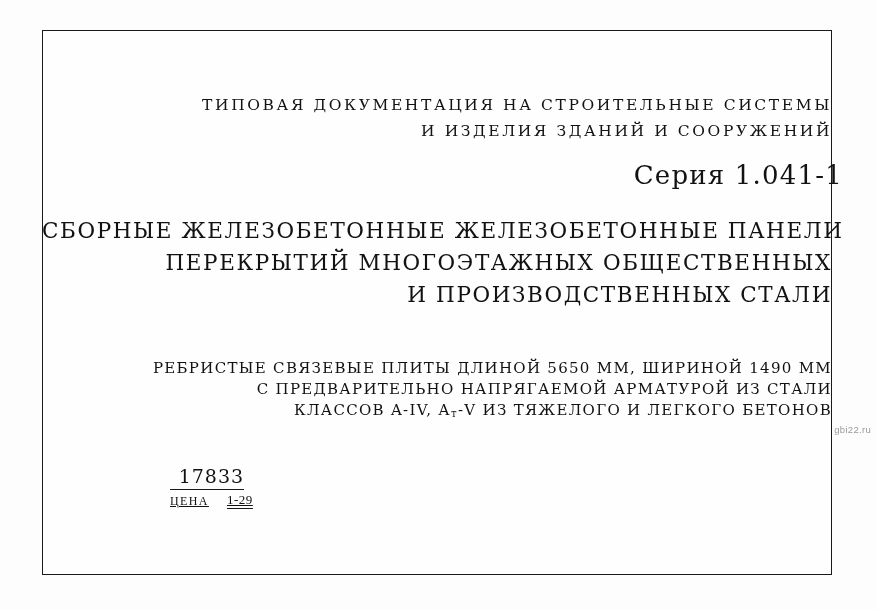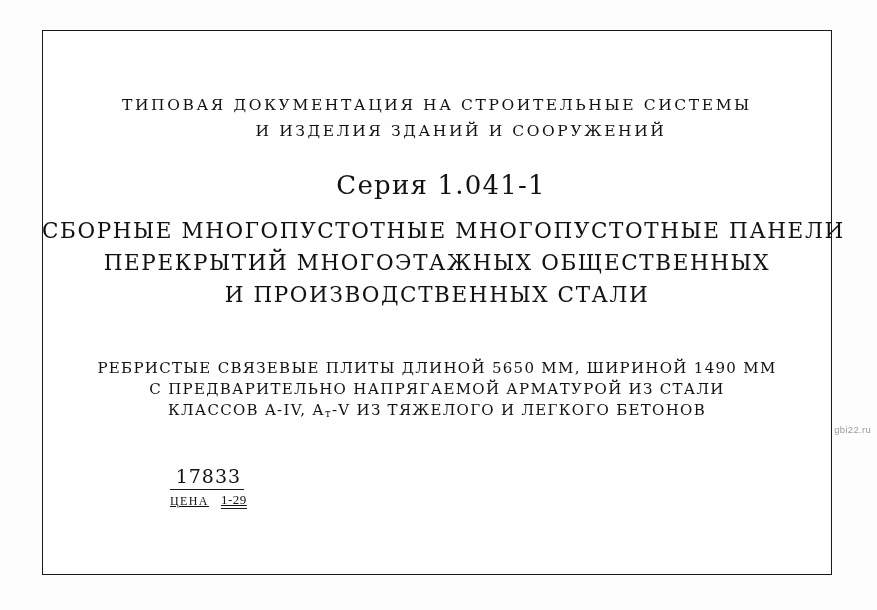--- a/index.html
+++ b/index.html
@@ -34,21 +34,21 @@
     position: absolute;
     left: 42px;
     top: 30px;
     width: 790px;
     height: 545px;
     box-sizing: border-box;
     padding: 0;
   }
 
   .line {
-    text-align: center;
+    text-align: right;
     white-space: nowrap;
     font-family: "DejaVu Serif", serif;
     color: #121212;
   }
 
   .header-block {
     position: absolute;
     left: 0;
     top: 62px;
     width: 100%;
@@ -59,24 +59,23 @@
     font-weight: 500;
     line-height: 26px;
   }
   .header-line.second {
     letter-spacing: 2.6px;
     padding-left: 48px;
   }
 
   .series-block {
     position: absolute;
-    left: 4px;
+    left: 11px;
     top: 130px;
     width: 100%;
-    margin-top: 10px;
   }
   .series-line {
     font-size: 26px;
     letter-spacing: 1.2px;
     font-family: "DejaVu Serif", serif;
     font-weight: 500;
   }
 
   .title-block {
     position: absolute;
@@ -134,21 +133,21 @@
     width: 74px;
     height: 1.3px;
     background: #1a1a1a;
     margin: 1px 0 2px 0;
   }
   .price-row {
     font-size: 12px;
     letter-spacing: 1.4px;
     display: flex;
     align-items: flex-end;
-    gap: 12px;
+    gap: 18px;
   }
   .price-value {
     font-size: 13px;
     letter-spacing: 0.5px;
     border-bottom: 1.2px solid #1a1a1a;
     padding-bottom: 0px;
   }
 
   .watermark {
     position: absolute;
@@ -177,21 +176,21 @@
     <div class="header-block">
       <div class="line header-line">ТИПОВАЯ ДОКУМЕНТАЦИЯ НА СТРОИТЕЛЬНЫЕ СИСТЕМЫ</div>
       <div class="line header-line second">И ИЗДЕЛИЯ ЗДАНИЙ И СООРУЖЕНИЙ</div>
     </div>
 
     <div class="series-block">
       <div class="line series-line">Серия 1.041-1</div>
     </div>
 
     <div class="title-block">
-      <div class="line title-line">СБОРНЫЕ МНОГОПУСТОТНЫЕ МНОГОПУСТОТНЫЕ ПАНЕЛИ</div>
+      <div class="line title-line">СБОРНЫЕ ЖЕЛЕЗОБЕТОННЫЕ ЖЕЛЕЗОБЕТОННЫЕ ПАНЕЛИ</div>
       <div class="line title-line">ПЕРЕКРЫТИЙ МНОГОЭТАЖНЫХ ОБЩЕСТВЕННЫХ</div>
       <div class="line title-line">И ПРОИЗВОДСТВЕННЫХ СТАЛИ</div>
     </div>
 
 
     <div class="subtitle-block">
       <div class="line subtitle-line">РЕБРИСТЫЕ СВЯЗЕВЫЕ ПЛИТЫ ДЛИНОЙ 5650 ММ, ШИРИНОЙ 1490 ММ</div>
       <div class="line subtitle-line">С ПРЕДВАРИТЕЛЬНО НАПРЯГАЕМОЙ АРМАТУРОЙ ИЗ СТАЛИ</div>
       <div class="line subtitle-line">
         <span>КЛАССОВ A-IV, А</span><sub>т</sub><span>-V ИЗ ТЯЖЕЛОГО И ЛЕГКОГО БЕТОНОВ</span>

